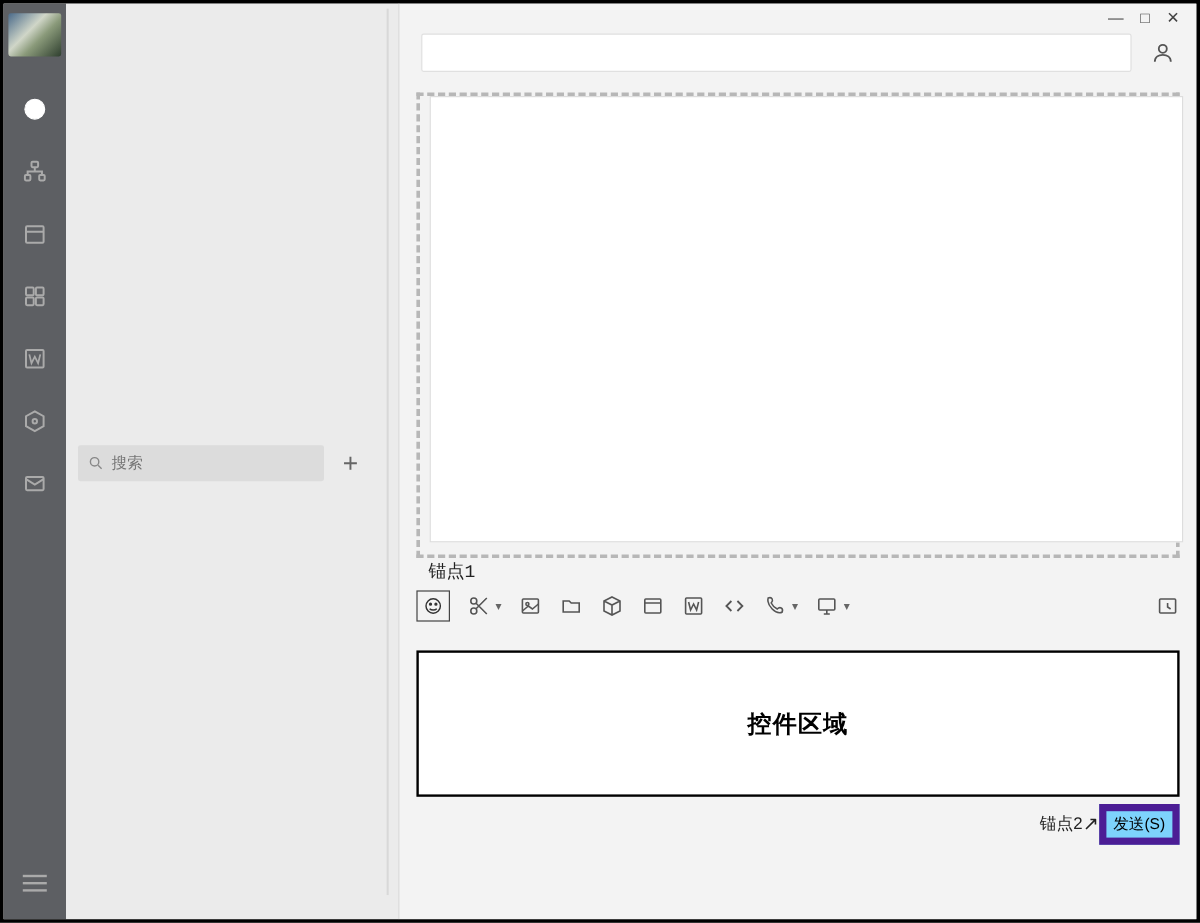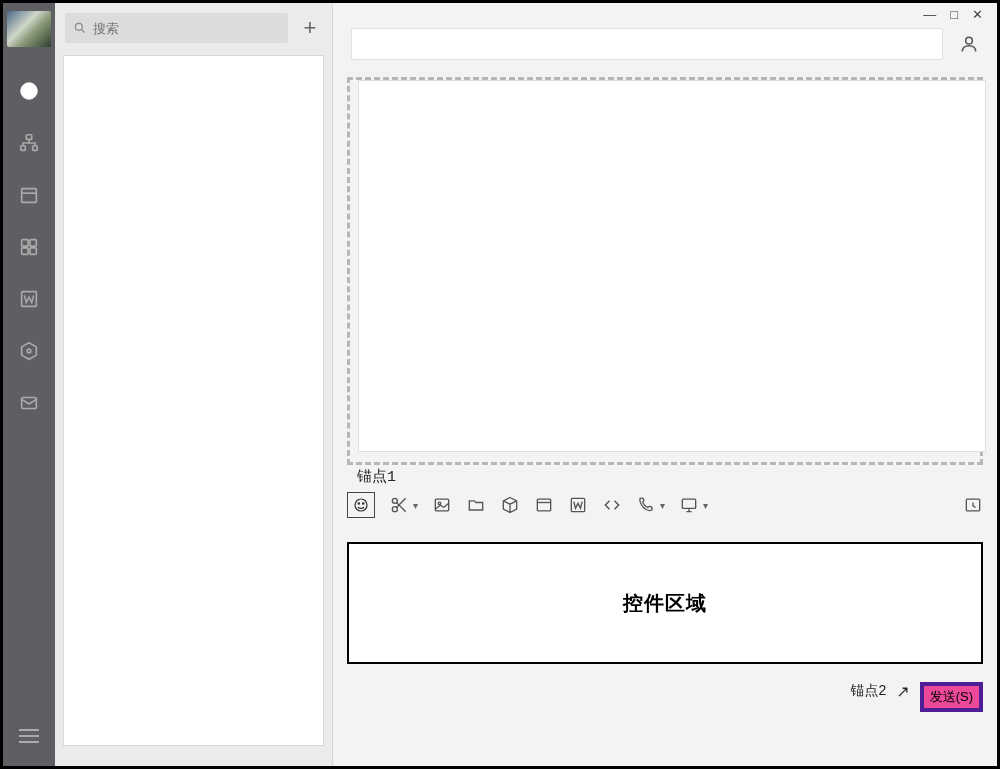--- a/index.html
+++ b/index.html
@@ -50,21 +50,21 @@
     gap: 4px;
     margin-bottom: 14px;
     cursor: pointer;
   }
   .hamburger span { width: 20px; height: 2px; background: #aaa; }
 
   .sidebar {
     width: 278px;
     background: #ebebeb;
     display: flex;
-    flex-direction: column;
+    flex-direction: row;
     border-right: 1px solid #d8d8d8;
   }
   .search-row {
     display: flex;
     align-items: center;
     padding: 10px 10px 8px 10px;
     gap: 10px;
   }
   .search-box {
     flex: 1;
@@ -193,32 +193,31 @@
     font-size: 20px;
     font-weight: 700;
     letter-spacing: 1px;
   }
 
   .send-row {
     display: flex;
     align-items: center;
     justify-content: flex-end;
     padding: 6px 14px 10px 0;
-    gap: 10px;
+    gap: 0;
     font-size: 14px;
     color: #222;
   }
   .anchor2-arrow { font-size: 16px; }
   .send-btn {
-    background: #ec4899;
-    border: 4px solid #4c1d95;
+    background: #7dd3fc;
+    border: 6px solid #4c1d95;
     padding: 2px 6px;
     font-size: 13px;
     cursor: pointer;
-    margin-top: 12px;
   }
 
 </style>
 </head>
 <body>
 
 <div class="app">
 
   <div class="nav-rail">
     <div class="avatar"></div>

